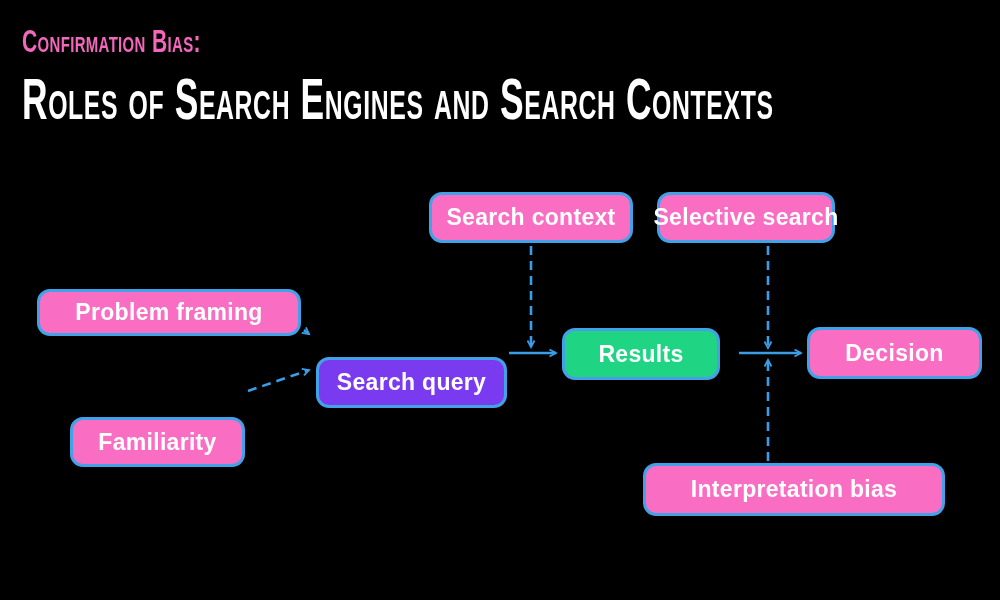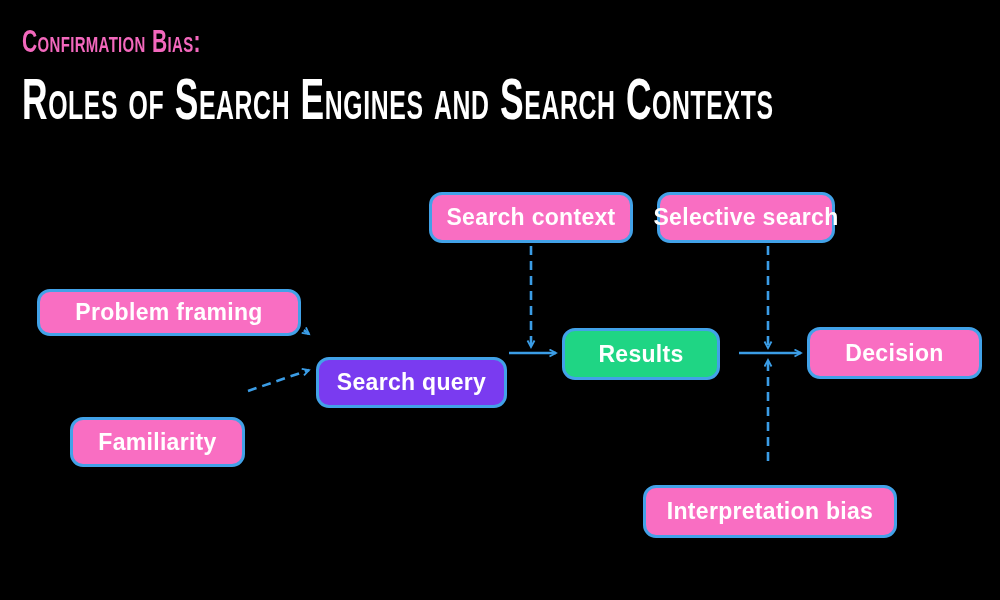--- a/index.html
+++ b/index.html
@@ -62,21 +62,21 @@
     letter-spacing: 0.3px;
     white-space: nowrap;
   }
   .n-problem-framing    { left: 37px;  top: 289px; width: 264px; height: 47px; }
   .n-familiarity        { left: 70px;  top: 369px; width: 175px; height: 50px; margin-top: 48px; }
   .n-search-context     { left: 429px; top: 192px; width: 204px; height: 51px; }
   .n-selective-search   { left: 657px; top: 192px; width: 178px; height: 51px; }
   .n-search-query       { left: 316px; top: 329px; width: 191px; height: 51px; }
   .n-results            { left: 562px; top: 328px; width: 158px; height: 52px; }
   .n-decision           { left: 807px; top: 327px; width: 175px; height: 52px; }
-  .n-interpretation-bias{ left: 643px; top: 485px; width: 254px; height: 53px; }
+  .n-interpretation-bias{ left: 643px; top: 463px; width: 302px; height: 53px; }
   
   svg.connectors {
     position: absolute;
     inset: 0;
     pointer-events: none;
   }
   svg.connectors path.link {
     stroke: #3b9de6;
     stroke-width: 2.6;
     fill: none;

